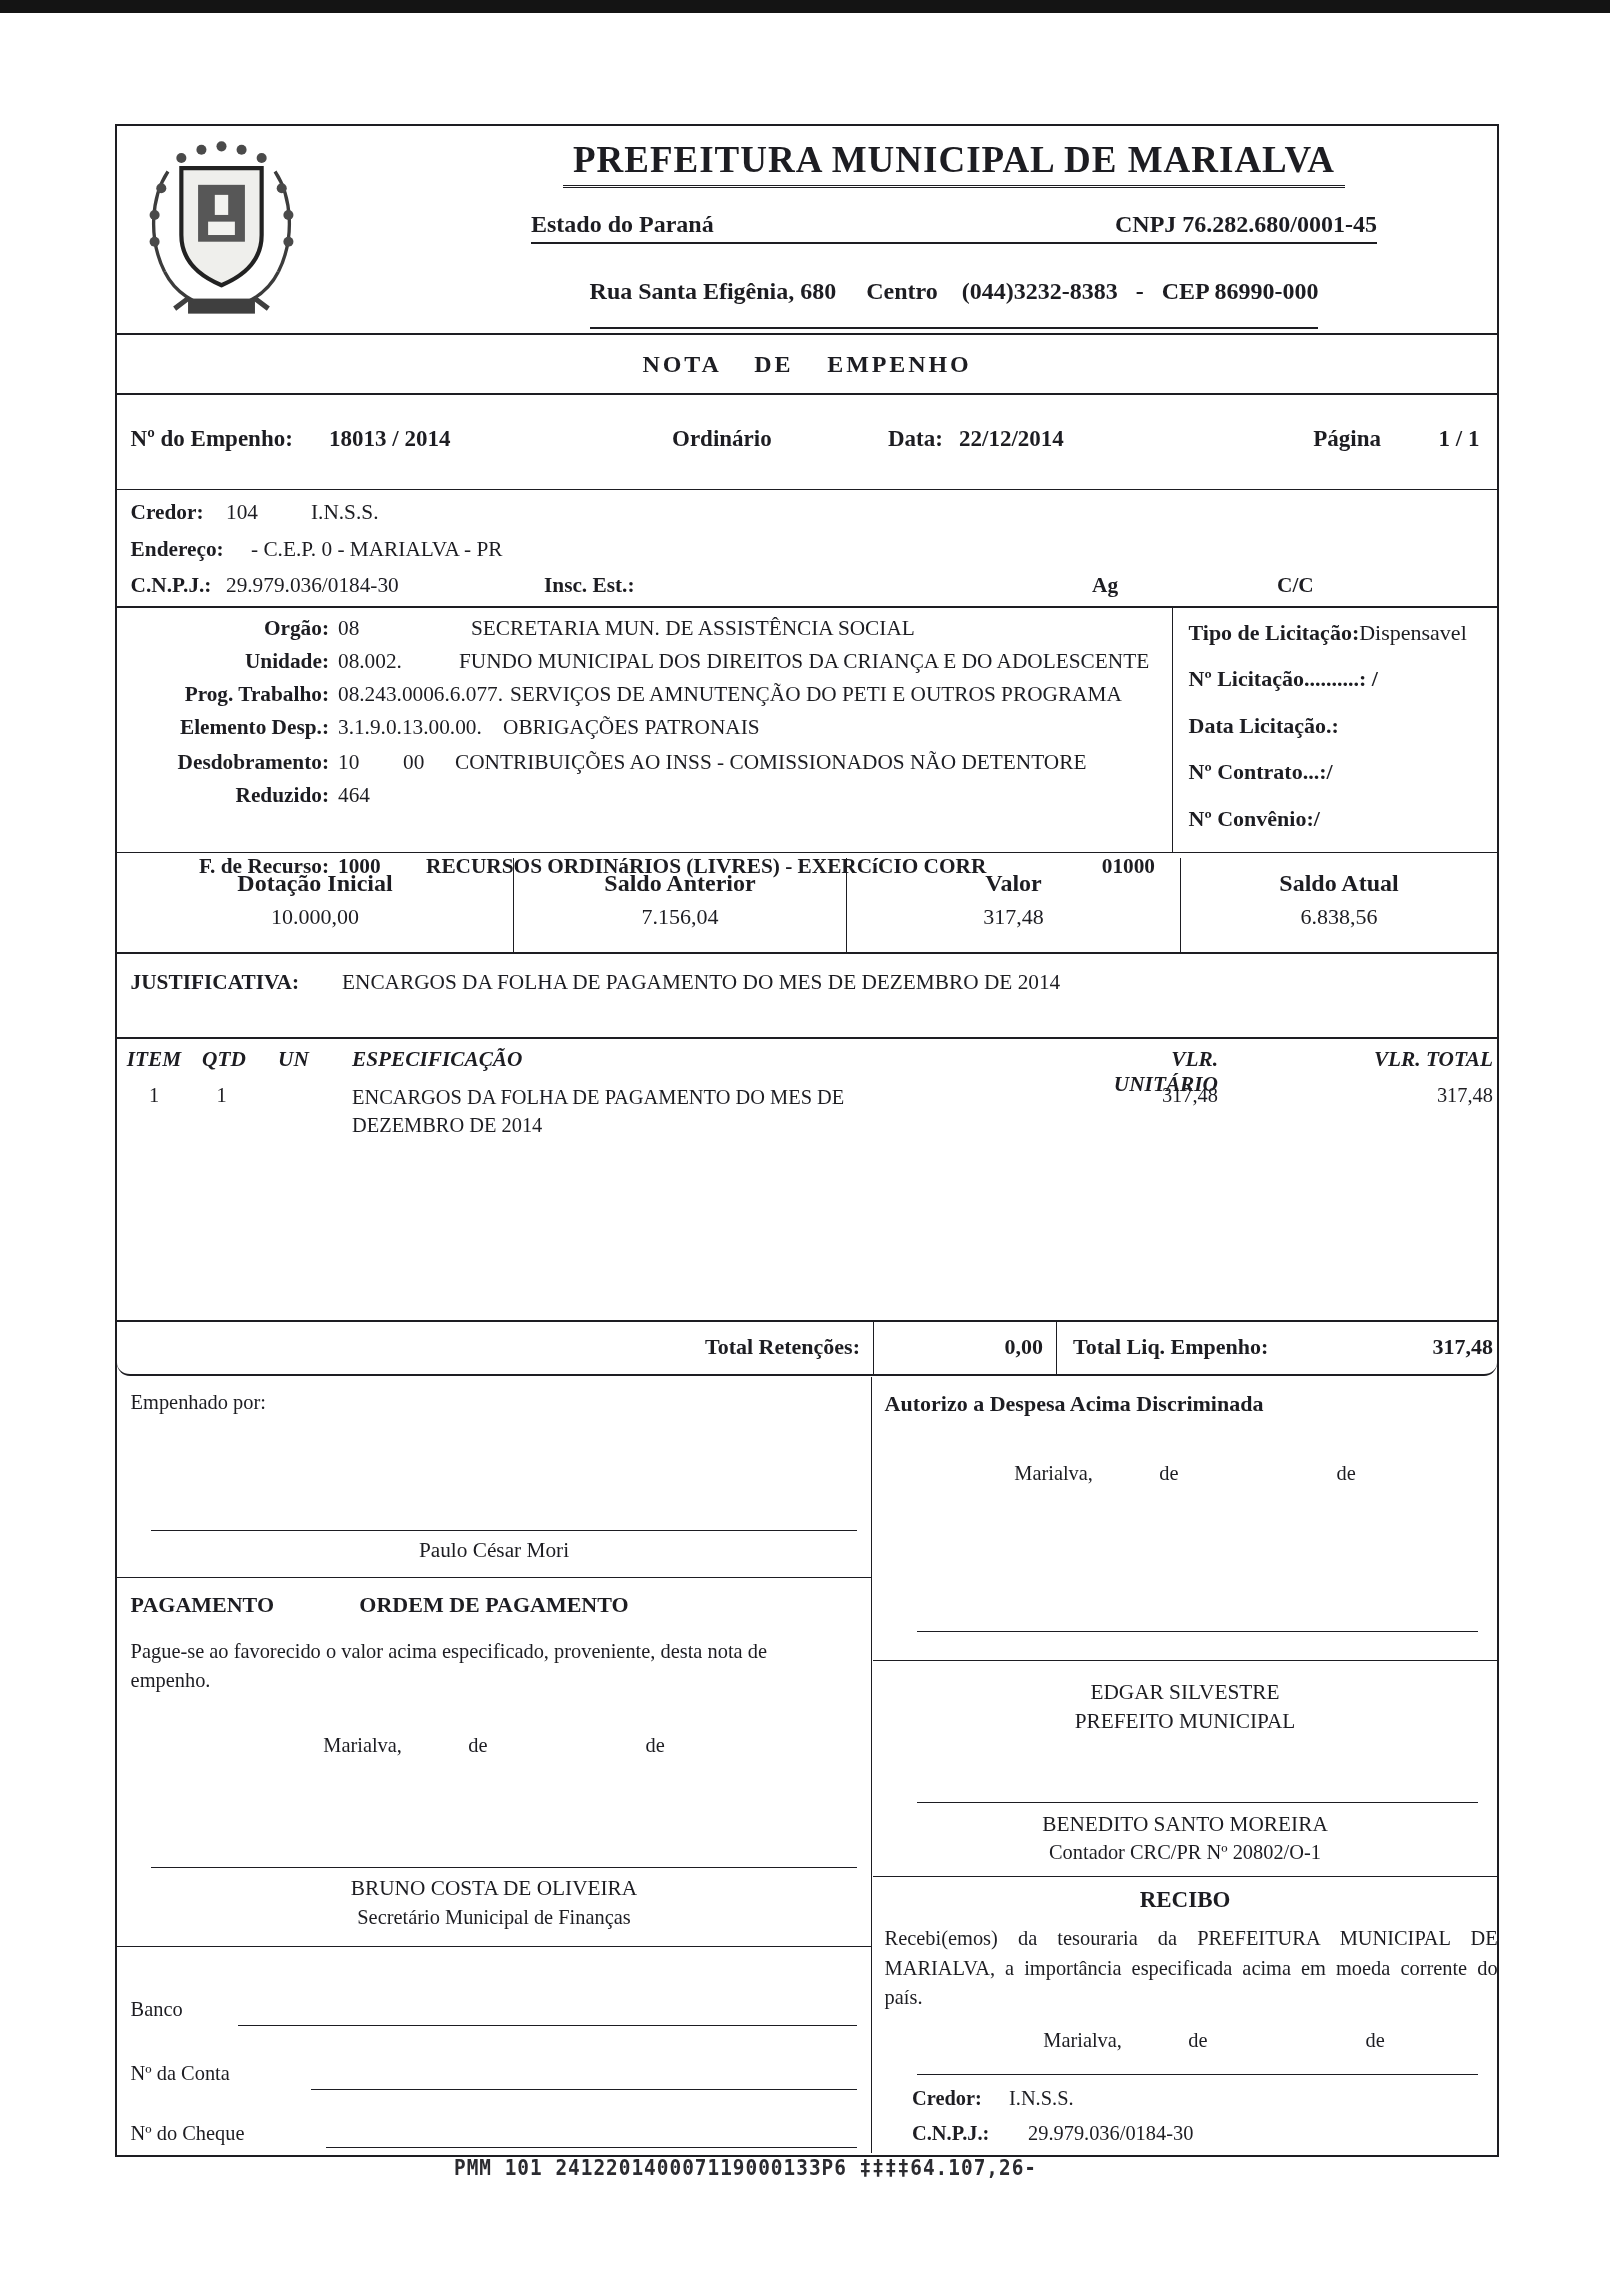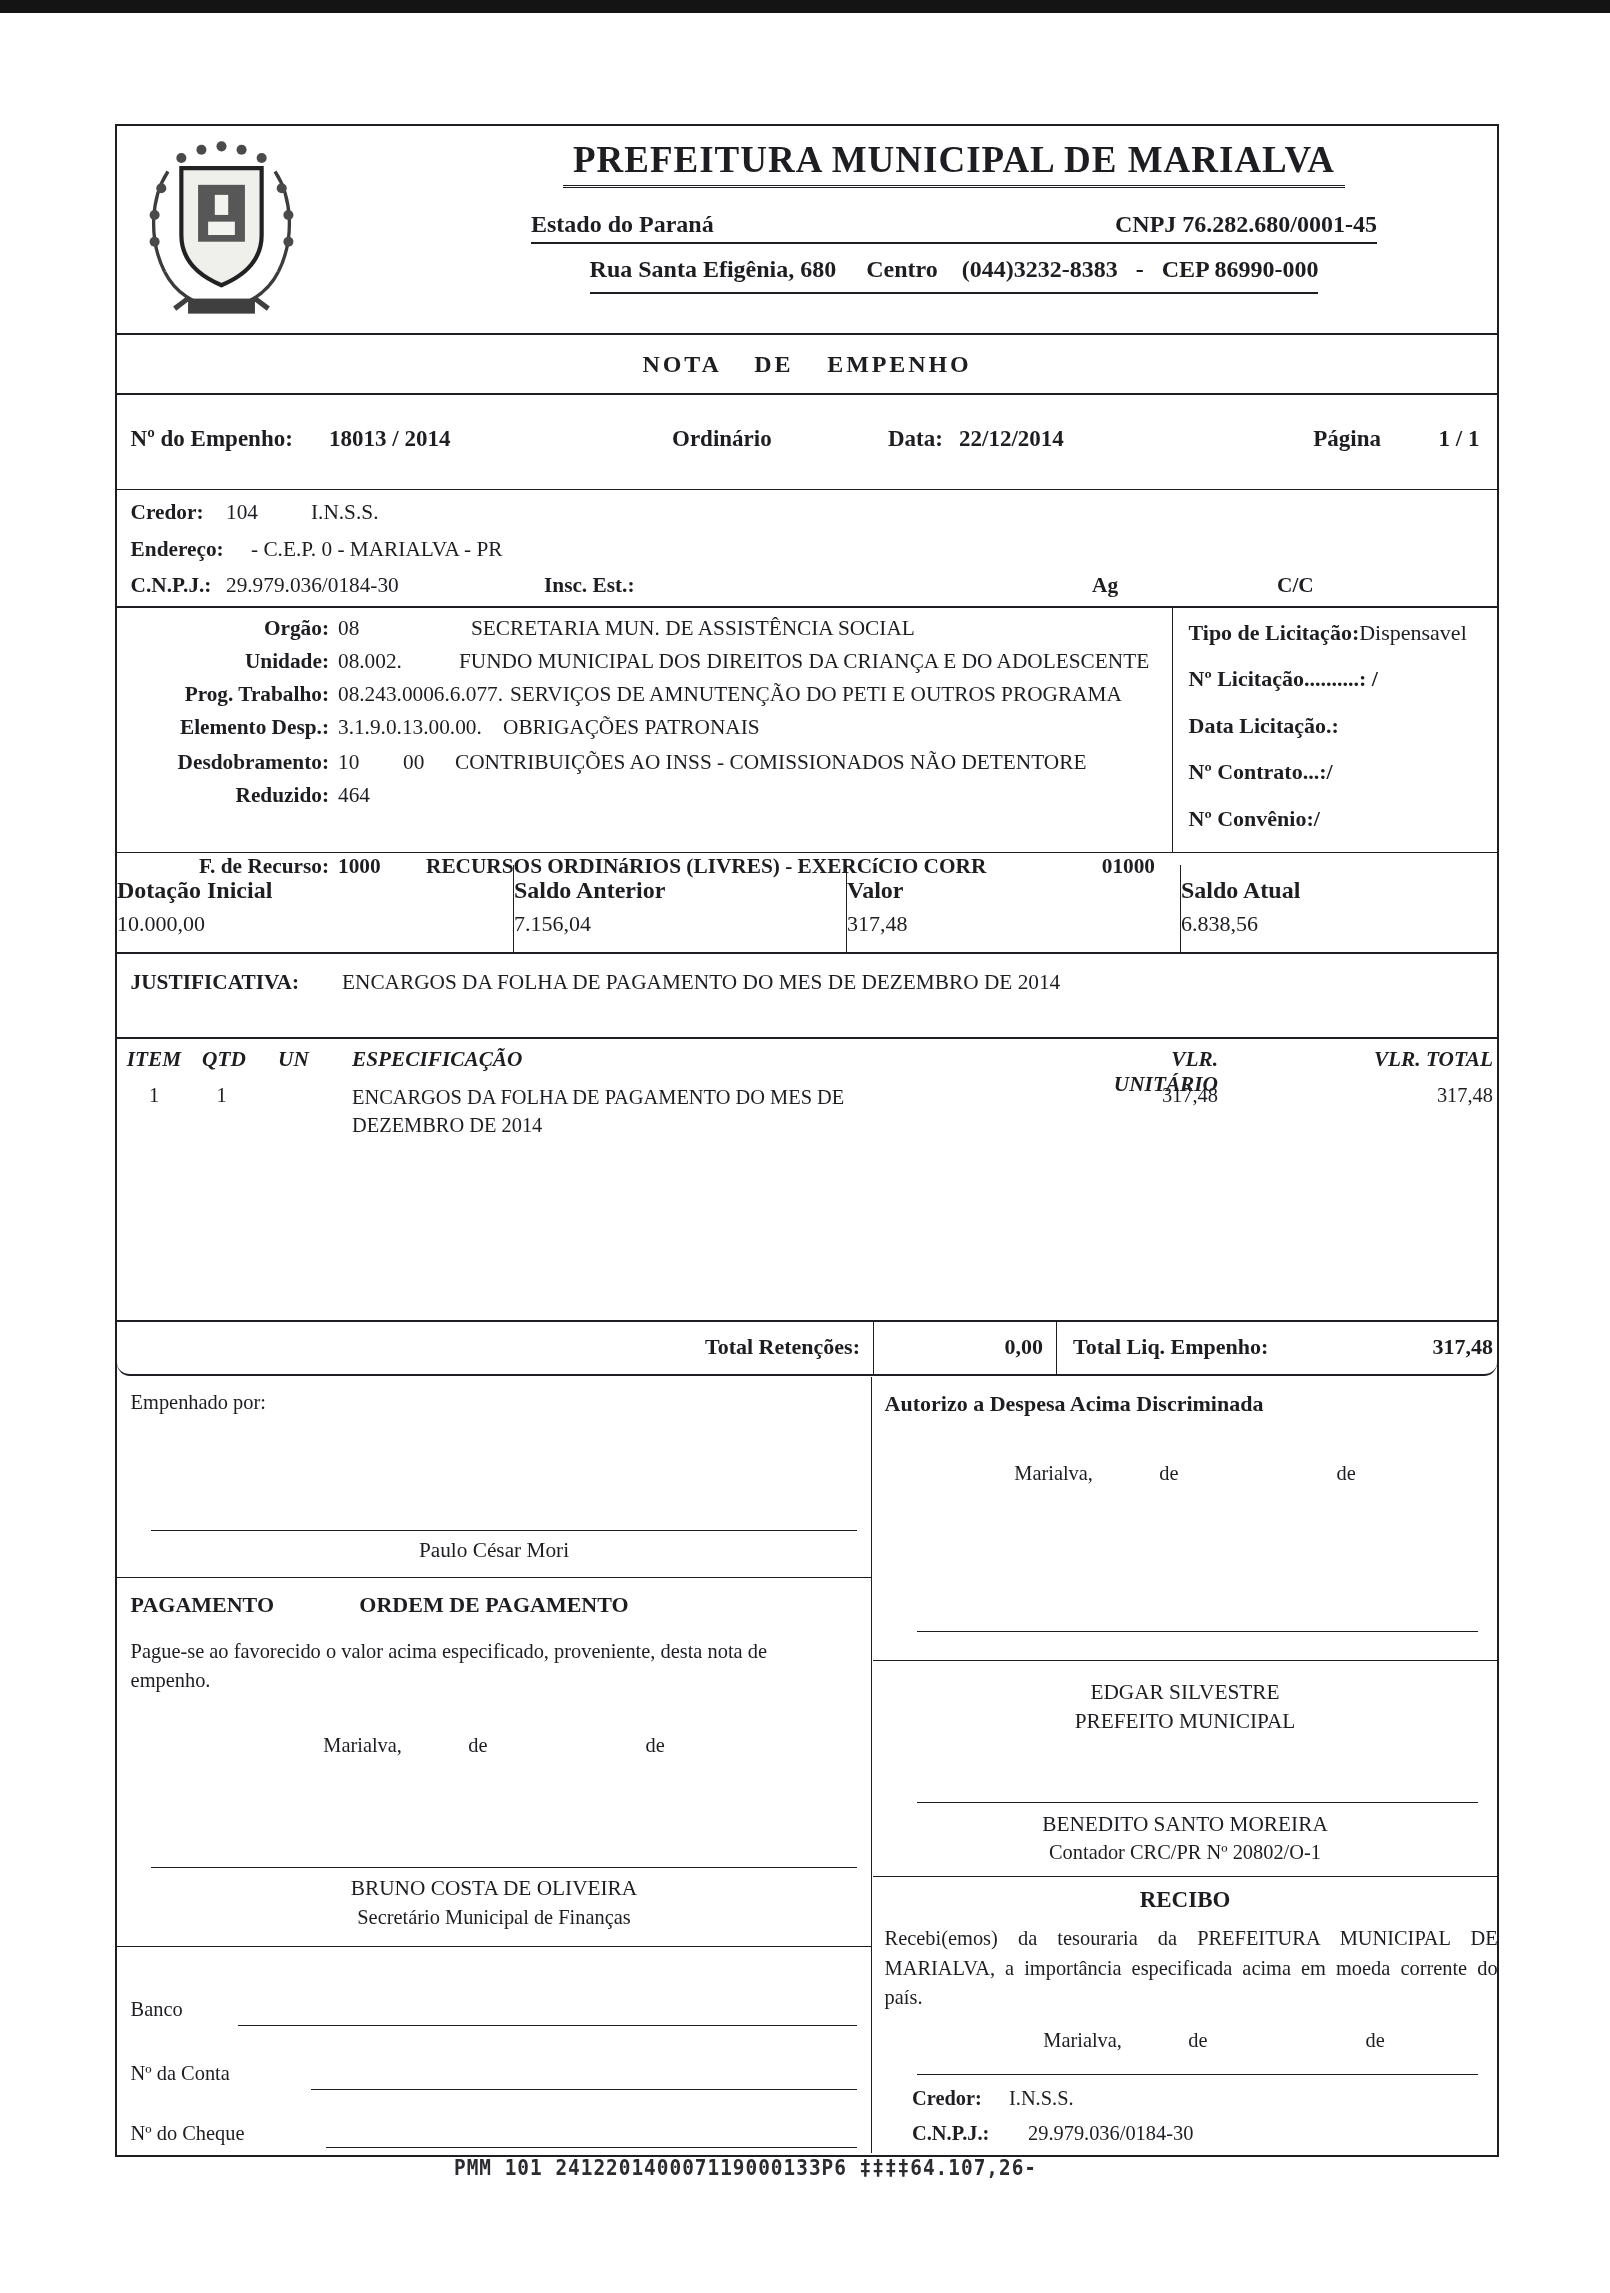--- a/index.html
+++ b/index.html
@@ -30,38 +30,38 @@
   .sec-just   {top:828px;height:85px;border-bottom:2.9px solid var(--ink);font-size:21.3px;}
   .sec-items  {top:913px;height:283px;border-bottom:2.9px solid var(--ink);font-size:21.3px;}
   .sec-totals {top:1196px;height:54px;border-bottom:2.9px solid var(--ink);font-size:22px;font-weight:bold;border-radius:13px;}
   .sec-lower  {top:1251px;height:776px;}
   .abs{position:absolute;}
   
   .crest{left:17.5px;top:11.6px;width:173px;height:184px;}
   .hblock{left:301px;top:11.6px;width:1072px;text-align:center;}
   .htitle{display:inline-block;font-weight:bold;font-size:37px;letter-spacing:1px;border-bottom:3.9px double var(--ink);padding:0 9.7px 4.9px;}
   .hrow2{margin:23px auto 0;width:846px;display:flex;justify-content:space-between;font-weight:bold;font-size:24px;border-bottom:2.9px solid var(--ink);padding-bottom:3.9px;}
-  .hrow3{margin:12px auto 0;width:fit-content;font-weight:bold;font-size:24px;border-bottom:2.9px solid var(--ink);padding-bottom:9px;}
+  .hrow3{margin:34px auto 0;width:fit-content;font-weight:bold;font-size:24px;border-bottom:2.9px solid var(--ink);padding-bottom:22px;}
   
   .sec-emp .abs{top:31px;}
   
   .cr1{top:9.7px;} .cr2{top:47px;} .cr3{top:83px;}
   
   .bl{left:0;width:212px;text-align:right;font-weight:bold;}
   .bc{left:221px;}
   .o0{top:7.8px;} .o1{top:41px;} .o2{top:74px;} .o3{top:107px;} .o4{top:142px;} .o5{top:175px;} .o6{top:206px;margin-top:40px;}
   .bd0{left:354px;} .bd1{left:342px;} .bd2{left:393px;} .bd3{left:386px;} .bd4{left:338px;} .bd6{left:309px;}
   .bc2{left:286px;}
   .bx{left:956px;width:82px;text-align:right;}
   .licbox{position:absolute;left:1055px;top:0;bottom:0;border-left:1.9px solid var(--ink);}
   .licbox .abs{left:15.5px;font-weight:bold;font-size:22px;white-space:nowrap;}
   .l0{top:11.6px;} .l1{top:58px;} .l2{top:105px;} .l3{top:151px;} .l4{top:198px;}
   .lic-val{font-weight:normal;}
   
-  .dcell{position:absolute;top:12px;bottom:0;box-sizing:border-box;}
+  .dcell{position:absolute;top:5px;bottom:0;text-align:center;box-sizing:border-box;}
   .dc0{left:0;width:397px;border-right:1.9px solid var(--ink);}
   .dc1{left:397px;width:333px;border-right:1.9px solid var(--ink);}
   .dc2{left:730px;width:334px;border-right:1.9px solid var(--ink);}
   .dc3{left:1064px;right:0;}
   .dlab{margin-top:11.6px;font-weight:bold;font-size:24px;}
   .dval{margin-top:7.8px;font-size:22px;}
   
   .ith{top:7.8px;font-weight:bold;font-style:italic;}
   .itr{top:45px;font-size:20.4px;}
   .col-item{left:9.7px;} .col-qtd{left:85px;} .col-un{left:161px;} .col-esp{left:235px;}

